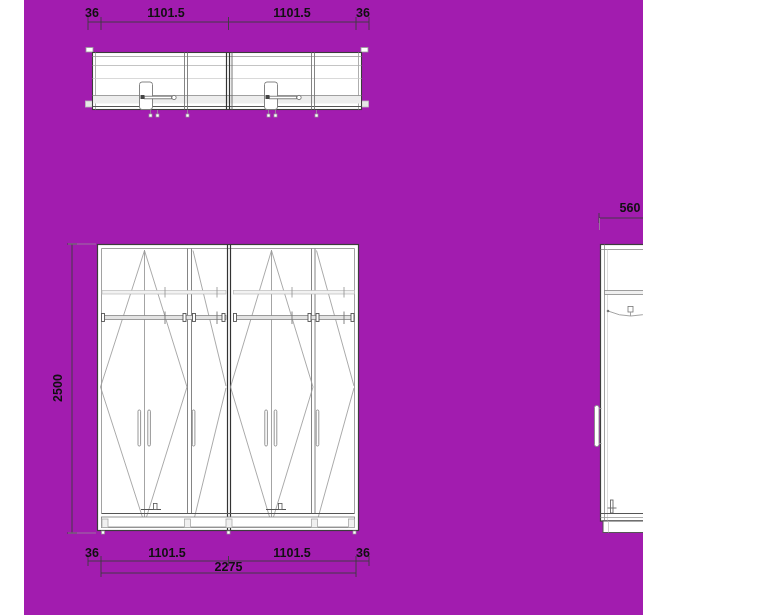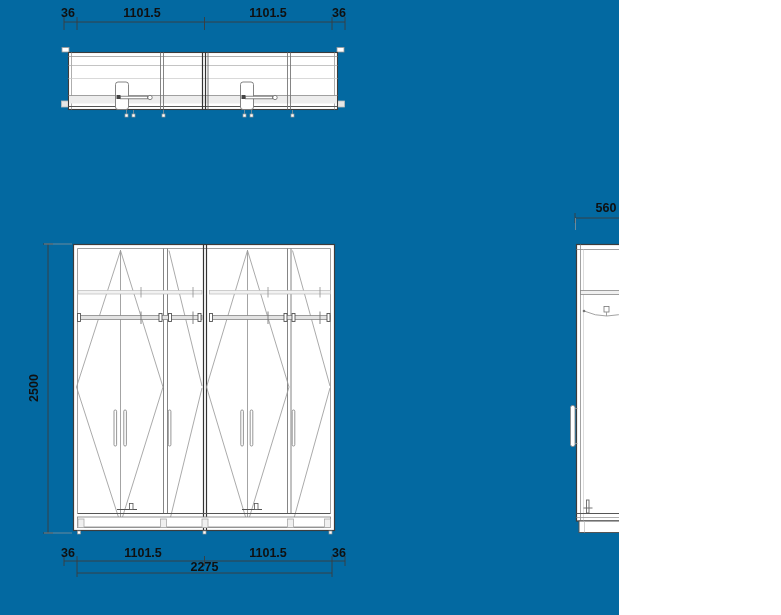--- a/index.html
+++ b/index.html
@@ -1,21 +1,22 @@
 <!DOCTYPE html>
 <html><head>
 <meta charset="utf-8">
 <style>
   html,body{margin:0;padding:0;background:#ffffff;}
   .canvas{
     position:relative;
     width:619px;height:615px;
-    background:#0369a1;
+    background:#a21caf;
     font-family:"Liberation Sans",sans-serif;
     overflow:hidden;
+    margin-left:24px;
   }
   svg{position:absolute;left:0;top:0;}
   text{
     font-family:"Liberation Sans",sans-serif;
     font-weight:bold;
     font-size:12.5px;
     fill:#101010;
   }
 </style>
 </head>

